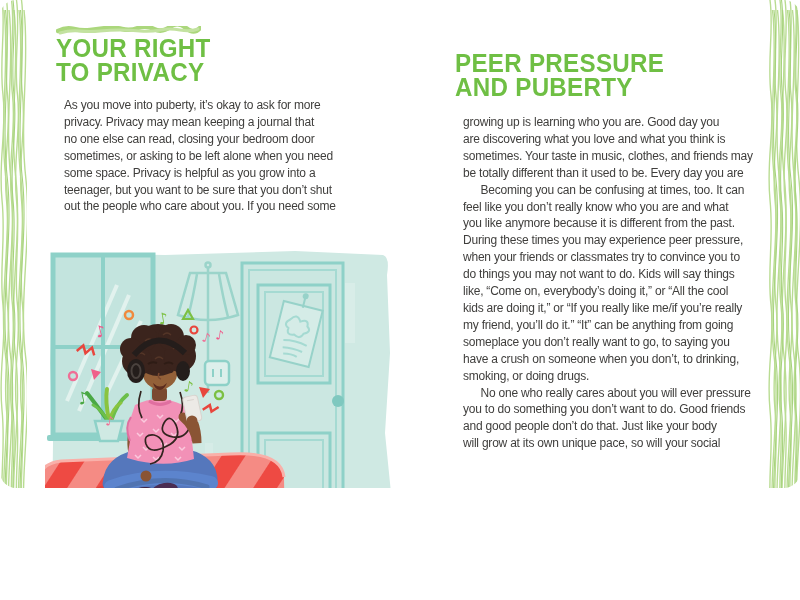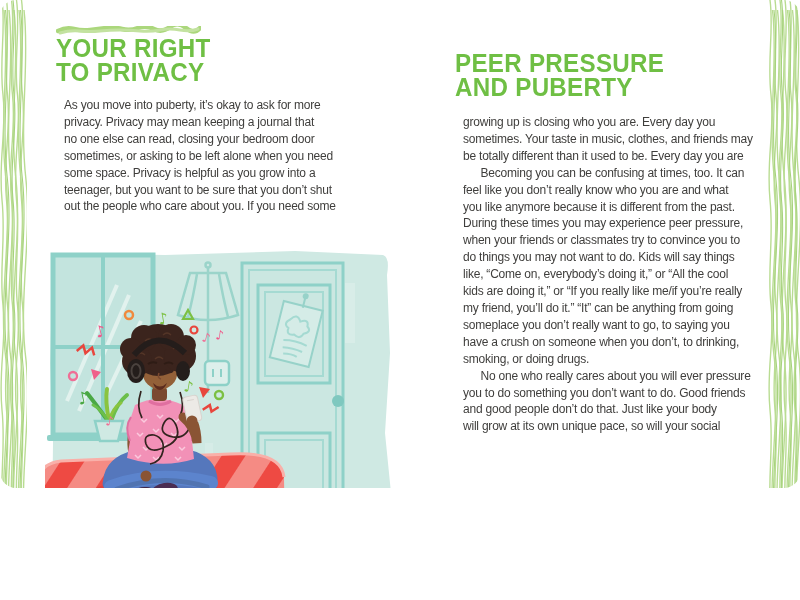--- a/index.html
+++ b/index.html
@@ -267,21 +267,22 @@
       </g>
     </g>
   </svg>
 
   <div class="col" style="left:455px;top:40px;width:316px">
     <div class="heading" style="margin-top:12px">
         <div class="heading-line">PEER PRESSURE</div>
         <div class="heading-line">AND PUBERTY</div>
       </div>
     <div class="body-block" style="margin-top:15px">
-        <div class="body-line">growing up is closing who you are. Every day you</div>
+        <div class="body-line">growing up is learning who you are. Good day you</div>
+        <div class="body-line">are discovering what you love and what you think is</div>
         <div class="body-line">sometimes. Your taste in music, clothes, and friends may</div>
         <div class="body-line">be totally different than it used to be. Every day you are</div>
         <div class="body-line">  Becoming you can be confusing at times, too. It can</div>
         <div class="body-line">feel like you don’t really know who you are and what</div>
         <div class="body-line">you like anymore because it is different from the past.</div>
         <div class="body-line">During these times you may experience peer pressure,</div>
         <div class="body-line">when your friends or classmates try to convince you to</div>
         <div class="body-line">do things you may not want to do. Kids will say things</div>
         <div class="body-line">like, “Come on, everybody’s doing it,” or “All the cool</div>
         <div class="body-line">kids are doing it,” or “If you really like me/if you’re really</div>

